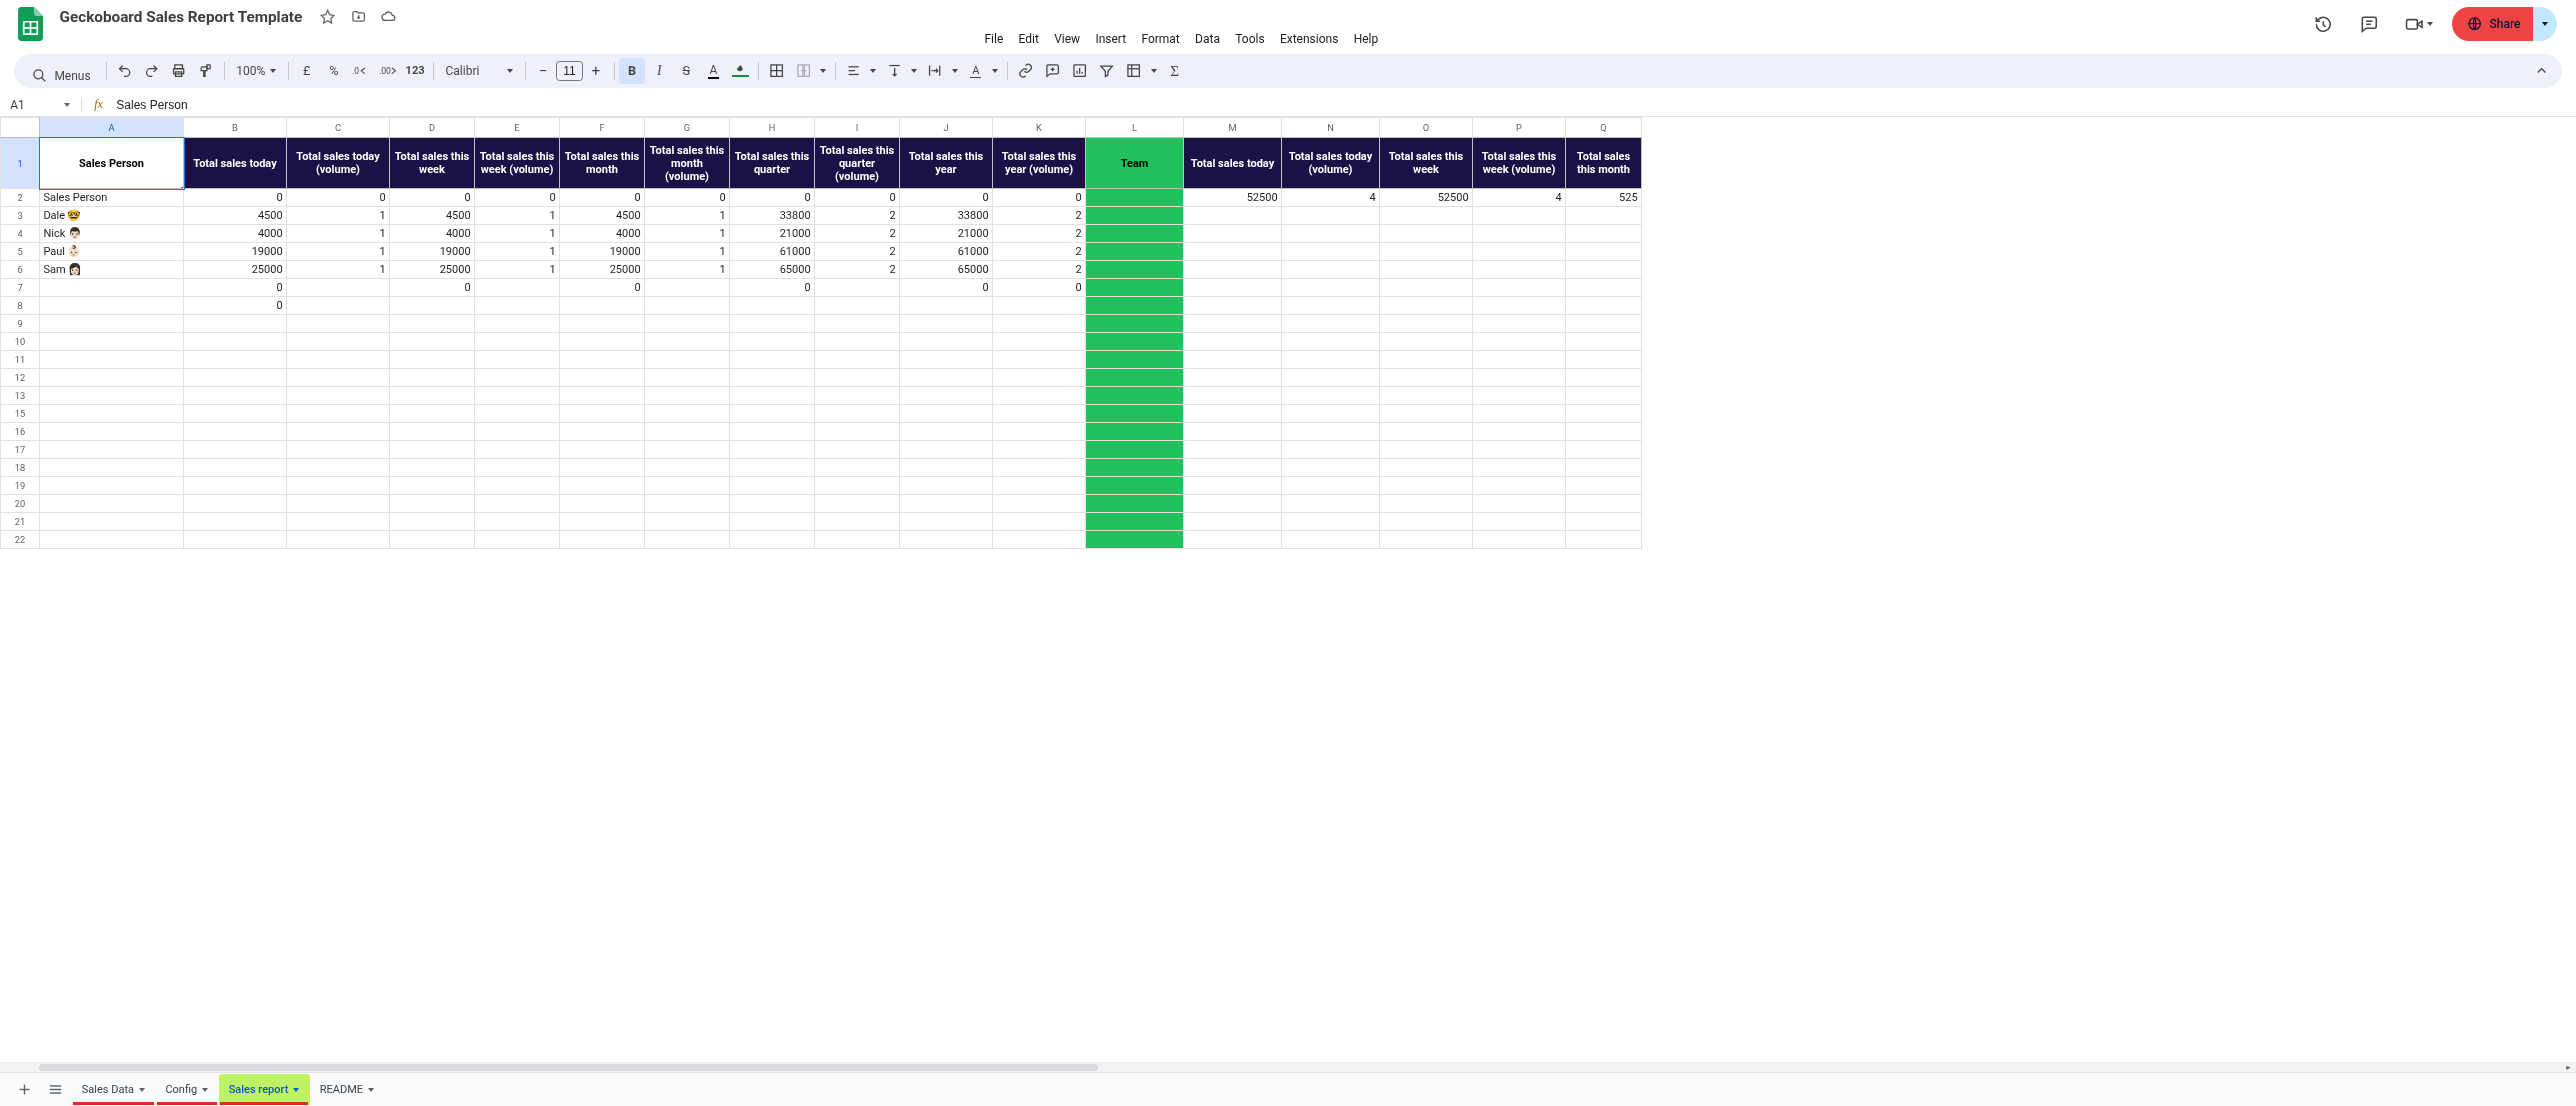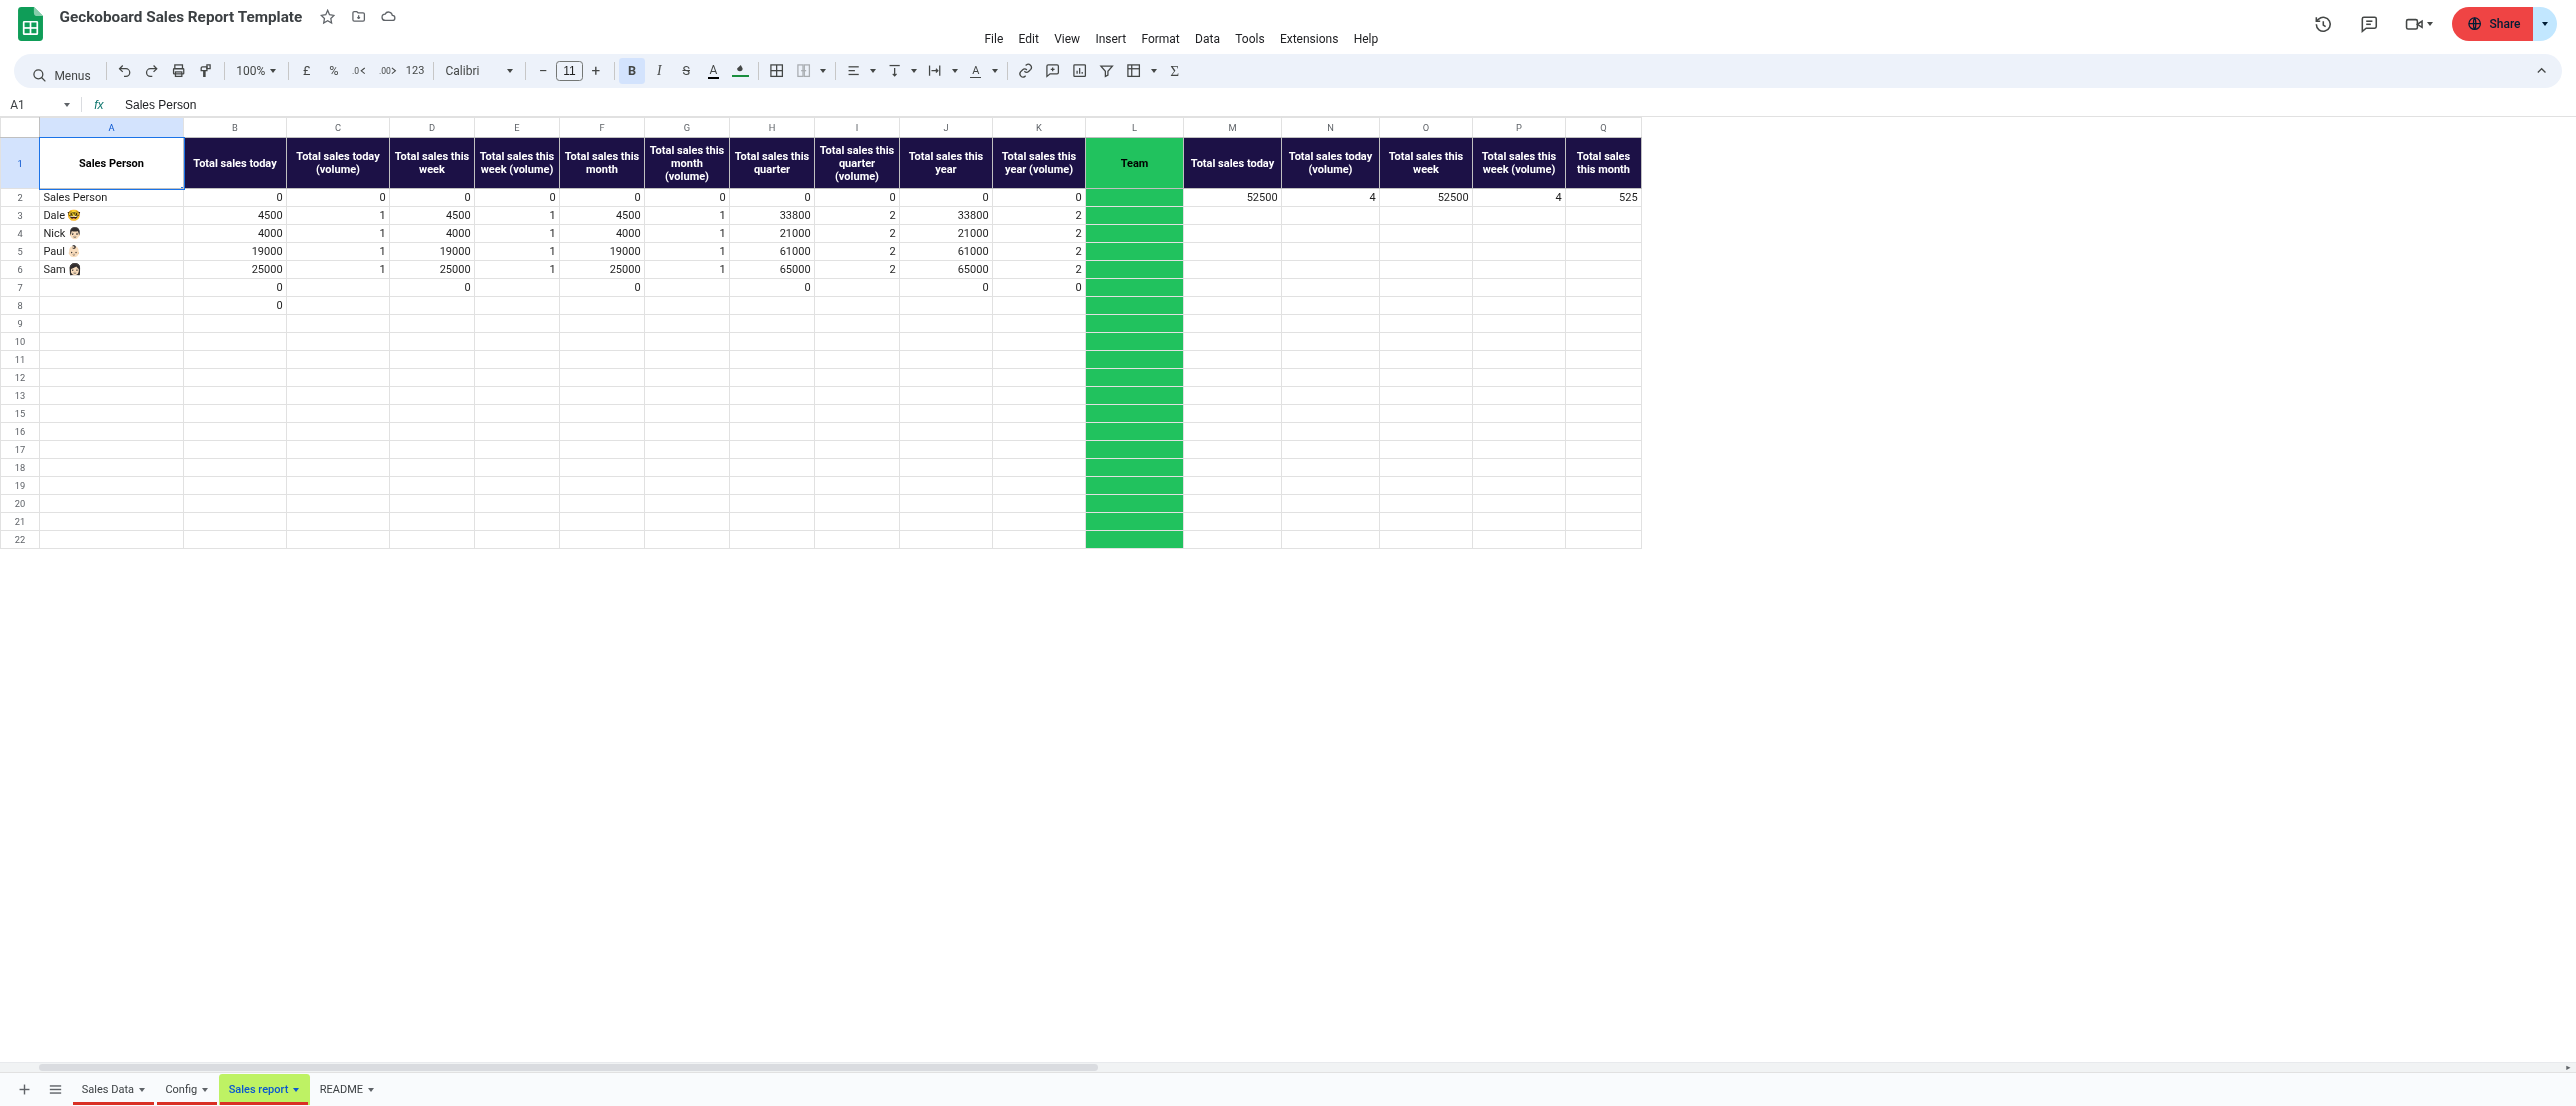--- a/index.html
+++ b/index.html
@@ -34,21 +34,21 @@
 .tb-size-group{display:flex; align-items:center;}
 .tb-size-input { width: 27px; height: 20.3px; border: 0.8px solid #747775; border-radius:3.4px; text-align:center; font-size:12px; background:transparent; color:#1f1f1f;}
 .tb-bold-active{ background:#d3e3fd; border-radius:3.4px;}
 .tb-drop{display:flex;align-items:center;}
 .tb-drop-arrow{width:13.6px;display:flex;align-items:center;justify-content:center;cursor:pointer;}
 .tb-collapse{margin-left:auto;}
 
 
 .formula-row { display:flex; align-items:center; height: 24px; border-bottom: 0.8px solid #e1e1e1; padding: 0 0 0 3.4px;}
 .name-box { width: 73px; height: 20.3px; display:flex; align-items:center; padding:0 6.8px; font-size:12px; color:#3c4043; justify-content:space-between; cursor:text; border-radius:3.4px;}
-.fx-label { font-family: Liberation Sans, sans-serif; font-style: italic; color:#0f766e; font-size:12px; margin: 0 18px 0 12px;}
+.fx-label { font-family: Liberation Serif, serif; font-style: italic; color:#a16207; font-size:12px; margin: 0 10px 0 12px;}
 .formula-input { flex:1; font-size: 12px; color:#202124; height:100%; border:none; outline:none; background:transparent; padding: 0 3.4px;}
 .formula-sep{width:0.8px;height:15.3px;background:#dadce0; margin-left:5.1px;}
 
 
 .grid-wrap { flex:1; display:flex; overflow:hidden; position:relative;}
 .grid-scroll{ flex:1; overflow:auto;}
 .sheet { border-collapse: collapse; table-layout:fixed; font-size: 11px; color:#1f1f1f;}
 .sheet th, .sheet td { border: 0.8px solid #e1e1e1; }
 .corner { width: 39px; min-width:39px; height: 20.3px; background:#fff; position:sticky; top:0; left:0; z-index:5; border-right:0.8px solid #c0c0c0 !important; border-bottom:0.8px solid #c0c0c0 !important;}
 .col-head { height: 20.3px; background:#fff; text-align:center; font-weight:400; color:#5f6368; font-size:9.3px; position:sticky; top:0; z-index:3; border-bottom:0.8px solid #c0c0c0 !important;}
@@ -214,21 +214,21 @@
           <text x="0" y="12" font-size="12" fill="#444746">.0</text>
           <path d="M14 12l5-4-5-4" fill="none" stroke="#444746" stroke-width="1.5" transform="rotate(180 16 8)"></path>
         </svg>
       </div>
     <div class="tb-btn">
         <svg width="18.6" height="13.6" viewBox="0 0 26 16" style="font-size:13px">
           <text x="0" y="12" font-size="12" fill="#444746">.00</text>
           <path d="M18 4l5 4-5 4" fill="none" stroke="#444746" stroke-width="1.5" transform="translate(0 0)"></path>
         </svg>
       </div>
-    <div class="tb-btn" style="font-size:11px;">123</div>
+    <div class="tb-btn" style="font-size:11px;font-weight:bold;">123</div>
     <div class="tb-sep"></div>
     <div class="tb-font">
         <span>Calibri</span>
         <span class="caret-down"></span>
       </div>
     <div class="tb-sep"></div>
     <div class="tb-size-group">
       <div class="tb-btn" style="font-size:15.3px;">−</div>
       <input class="tb-size-input" value="11" style="">
       <div class="tb-btn" style="font-size:15.3px;">+</div>

